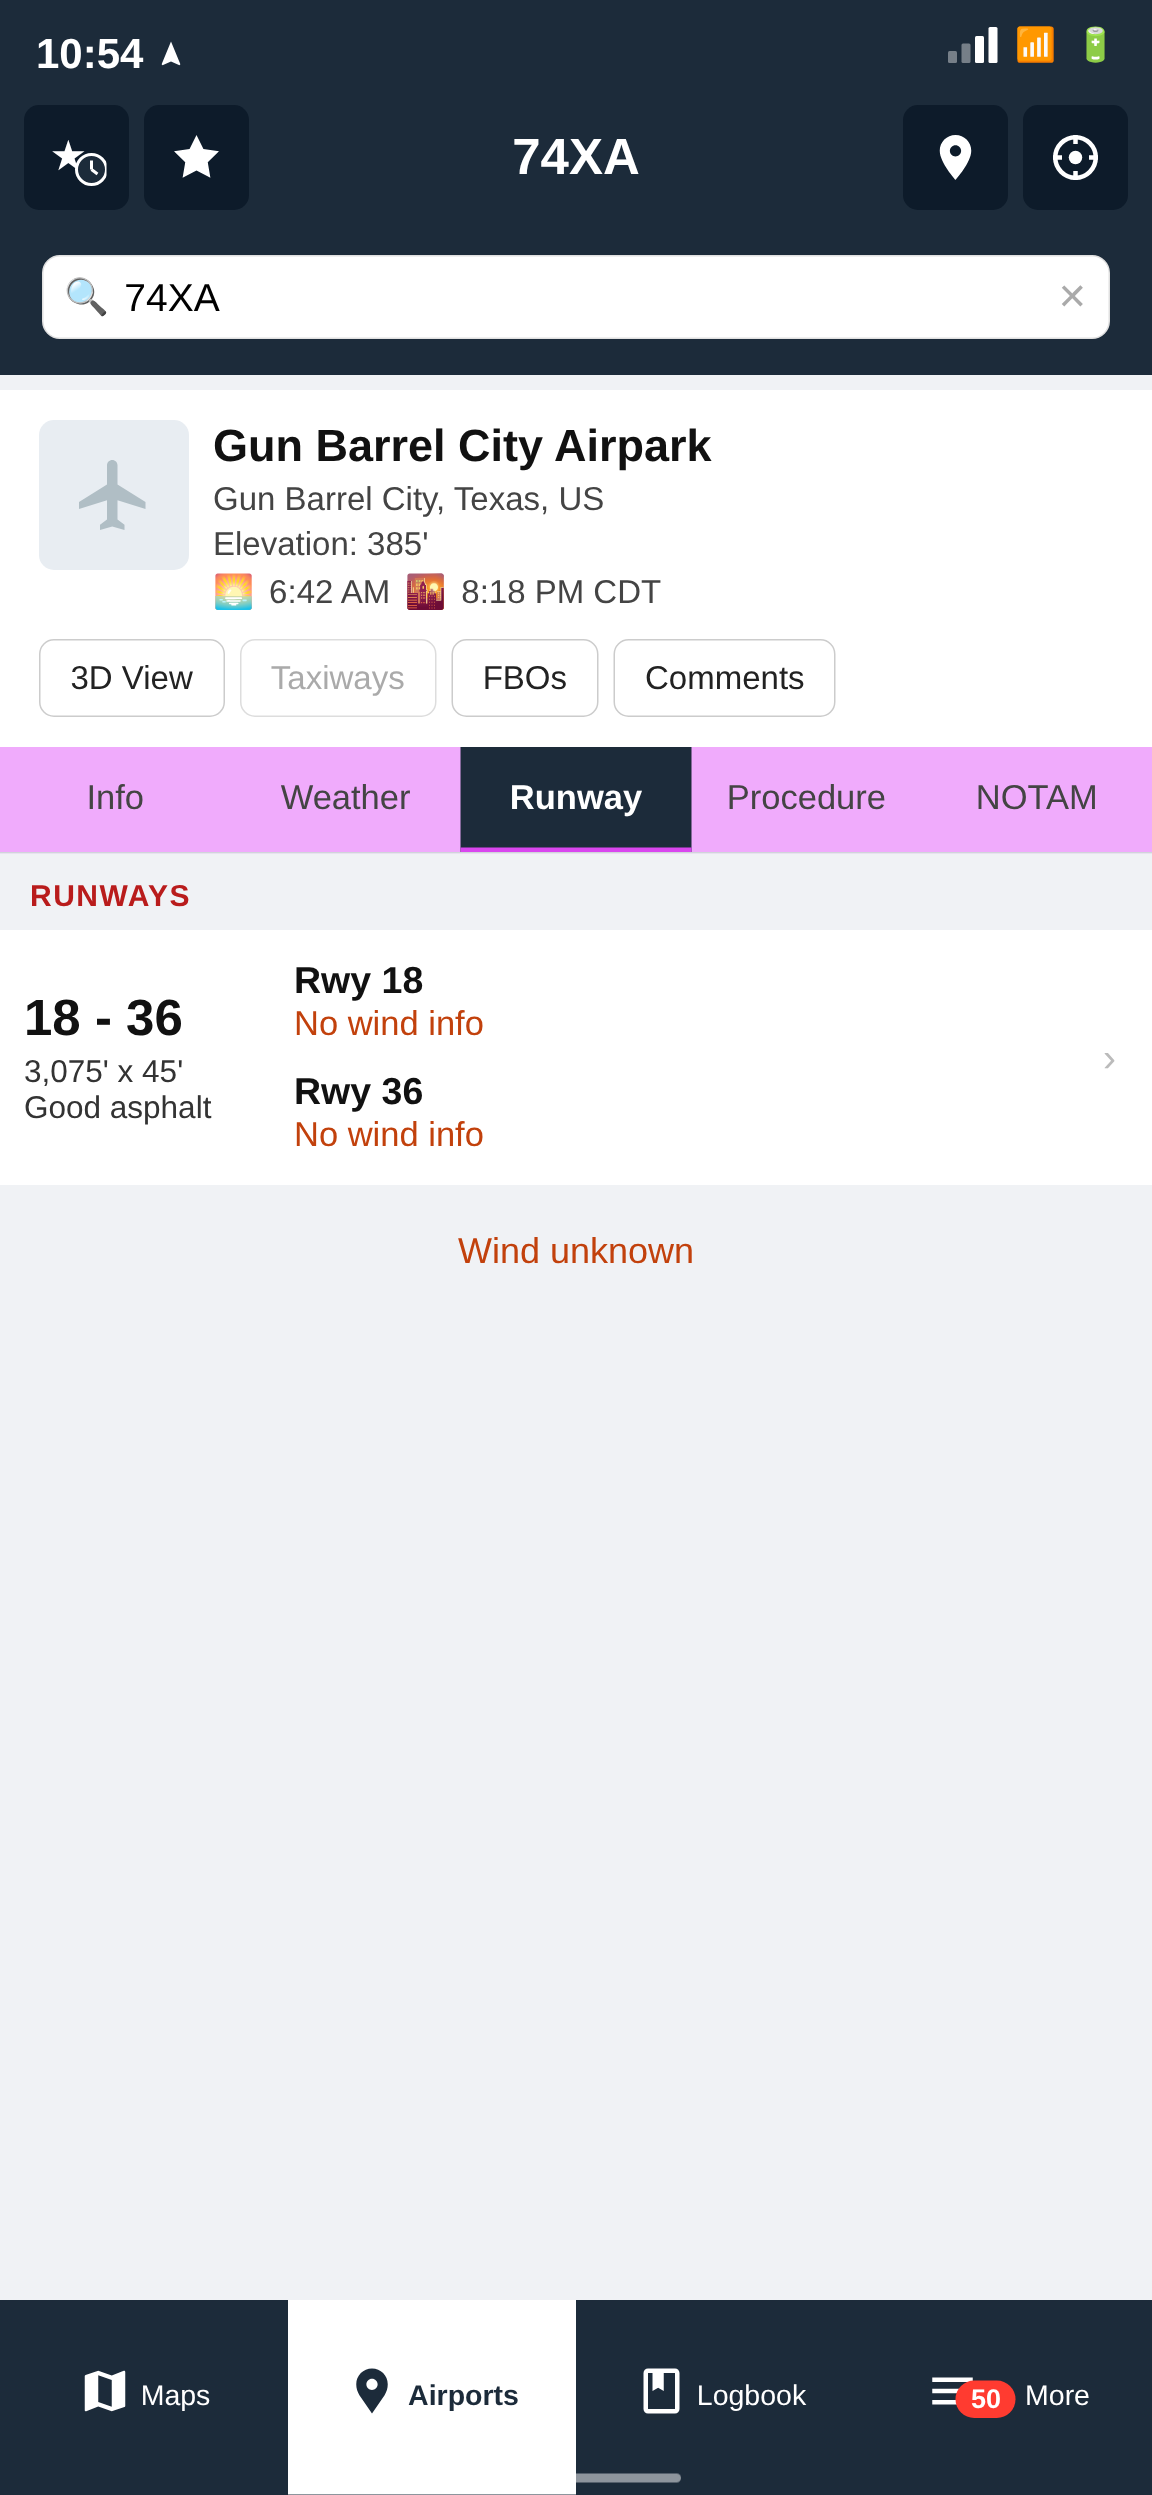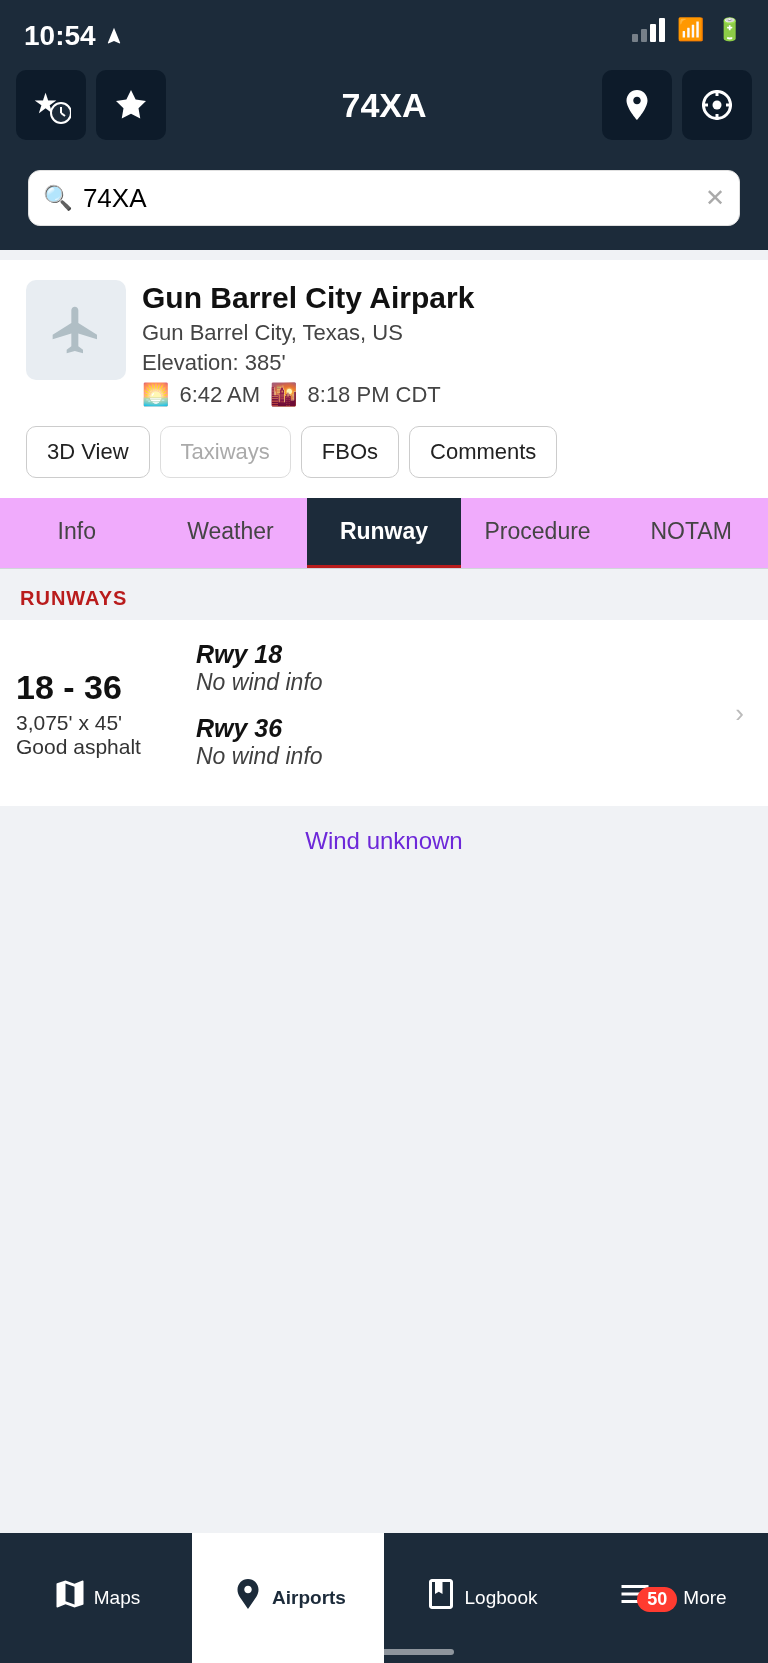--- a/index.html
+++ b/index.html
@@ -195,21 +195,21 @@
       font-size: 23px;
       font-weight: 500;
       color: #444;
       cursor: pointer;
       border-bottom: 3px solid transparent;
     }
     .tab.active {
       background: #1c2b3a;
       color: white;
       font-weight: 700;
-      border-bottom: 3px solid #b91c1c;
+      border-bottom: 3px solid #d946ef;
     }
 
     
     .content-area {
       background: #f0f2f5;
       padding: 0;
     }
 
     
     .section-header {
@@ -246,44 +246,43 @@
     }
     .runway-surface {
       font-size: 21px;
       color: #333;
     }
     .runway-right {
       flex: 1;
     }
     .rwy-row {
       margin-bottom: 18px;
-      font-style: italic;
-    }
-    .rwy-row:last-child { margin-bottom: 16px; }
+    }
+    .rwy-row:last-child { margin-bottom: 0; }
     .rwy-label {
       font-size: 25px;
       font-weight: 700;
       color: #111;
     }
     .rwy-info {
       font-size: 23px;
-      color: #404040;
+      color: #c2410c;
     }
     .chevron-right {
       color: #bbb;
       font-size: 26px;
       padding-right: 8px;
     }
 
     
     .wind-unknown {
       text-align: center;
-      padding: 20px;
+      padding: 30px;
       font-size: 24px;
-      color: #6d28d9;
+      color: #c2410c;
     }
 
     
     .content-spacer {
       height: 500px;
       background: #f0f2f5;
     }
 
     
     .bottom-tab-bar {

